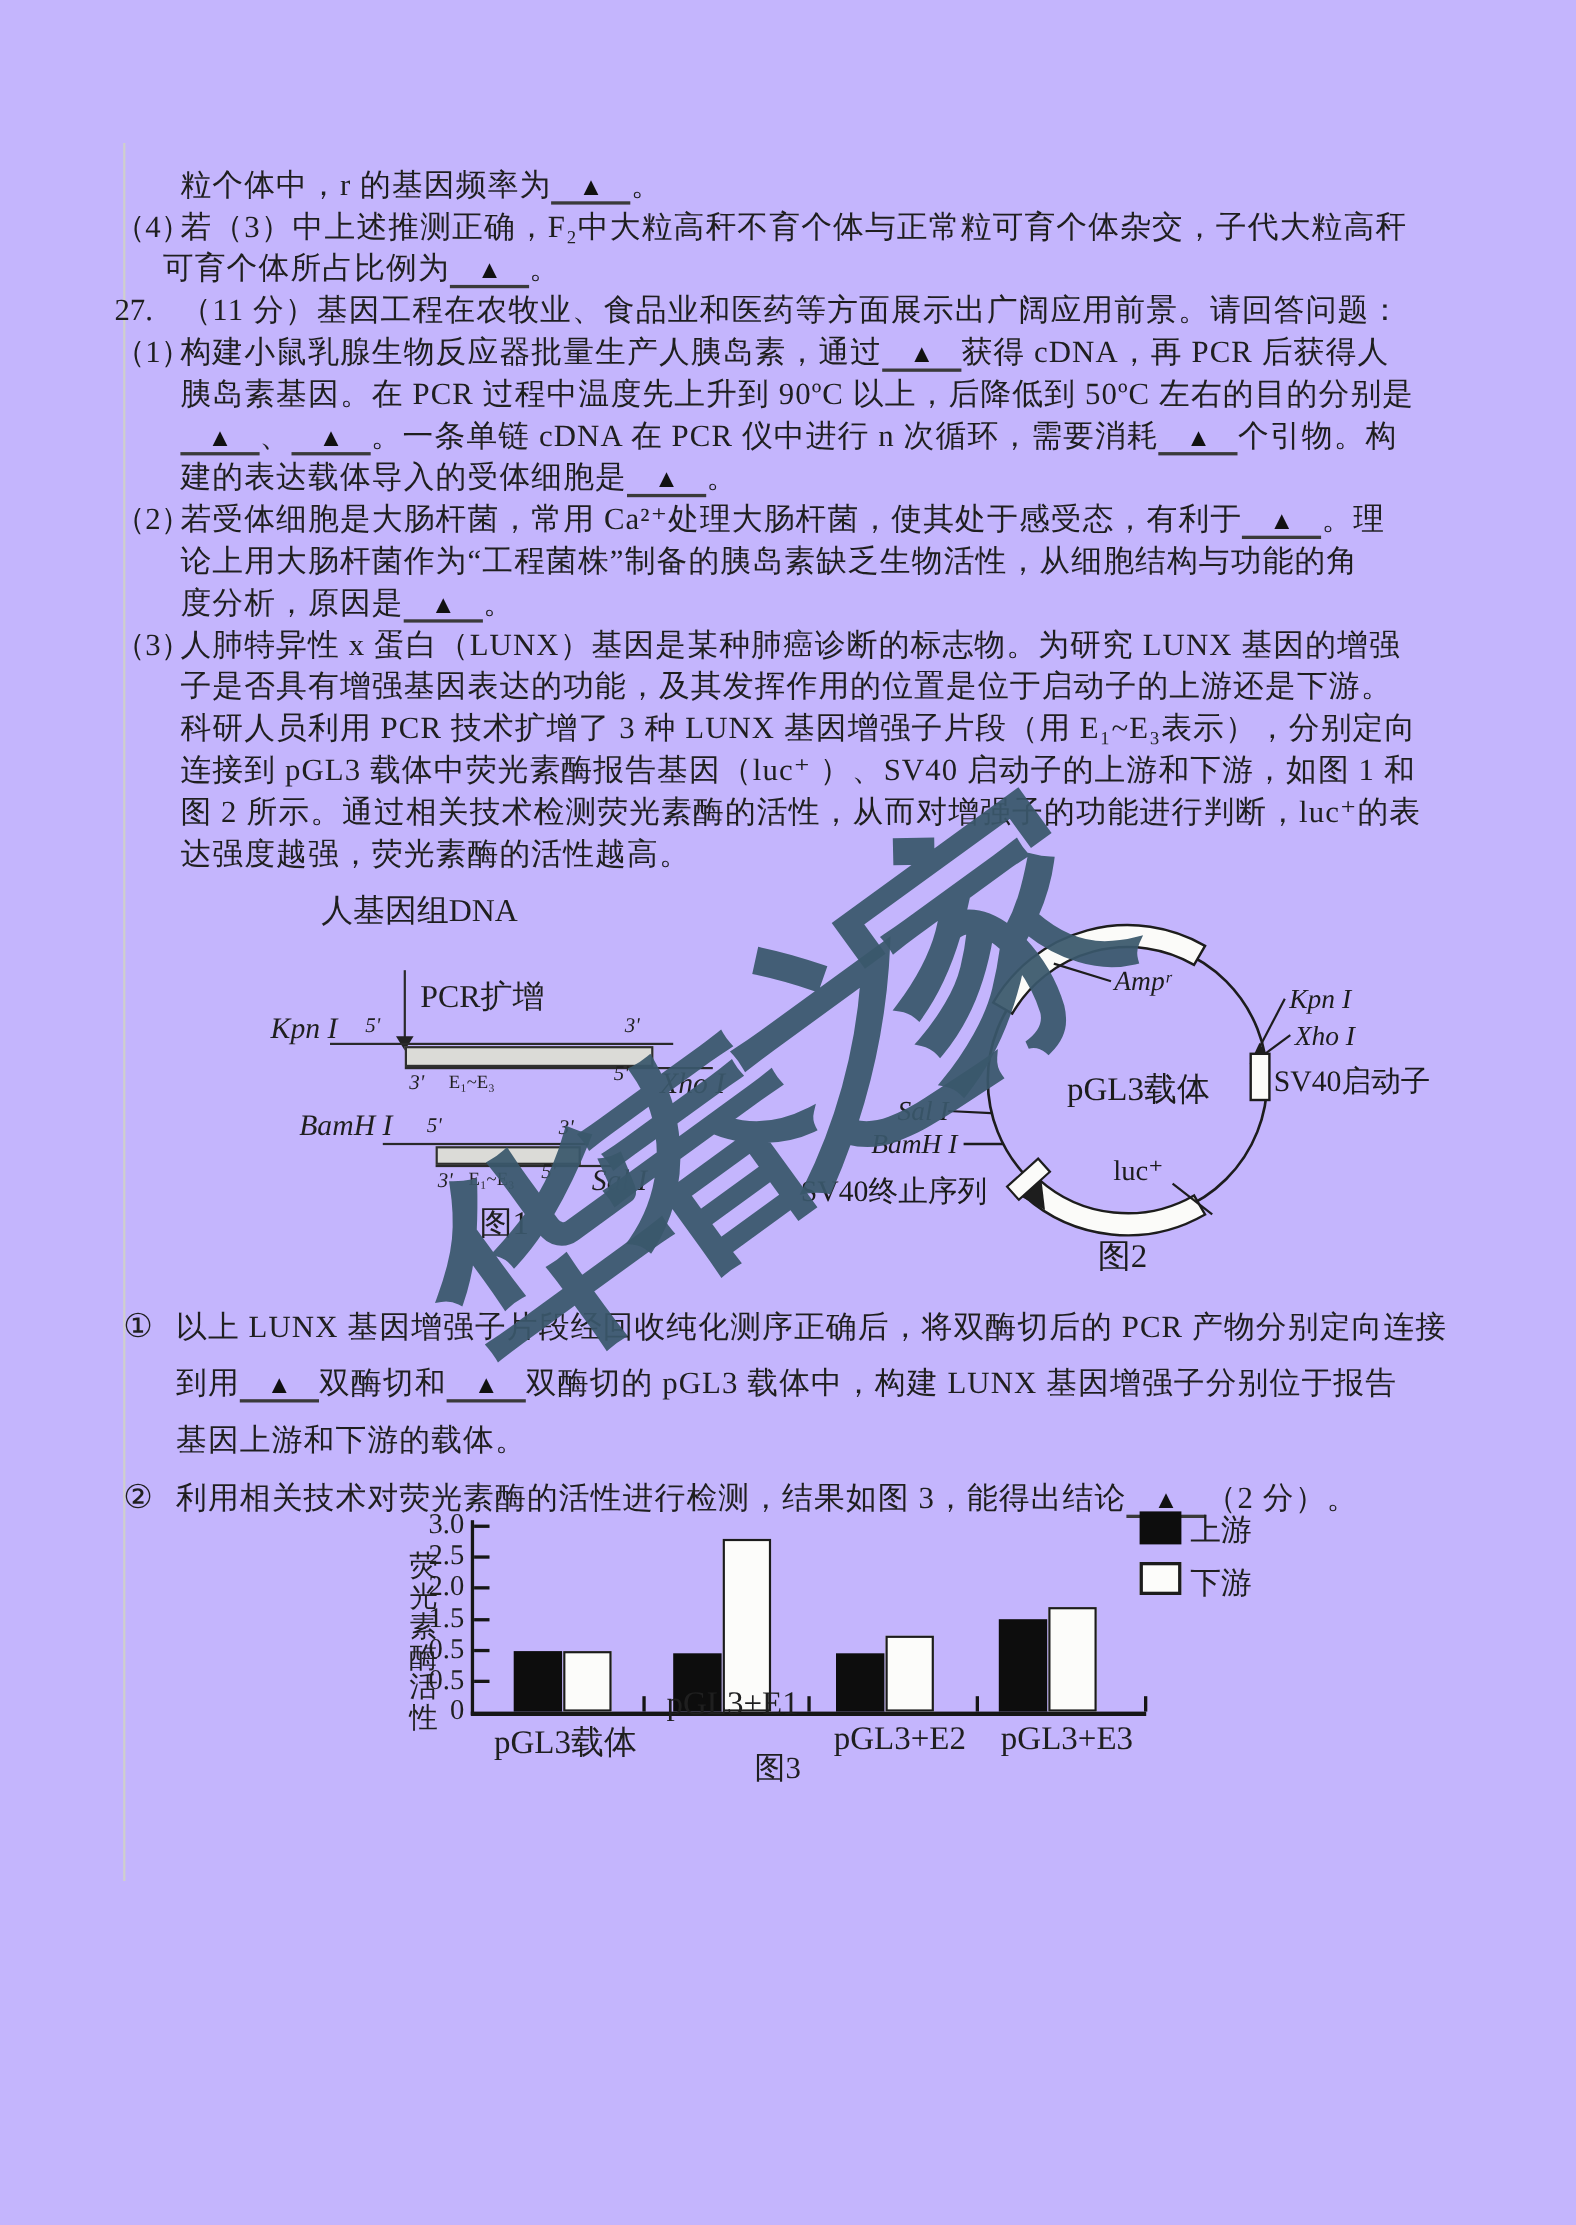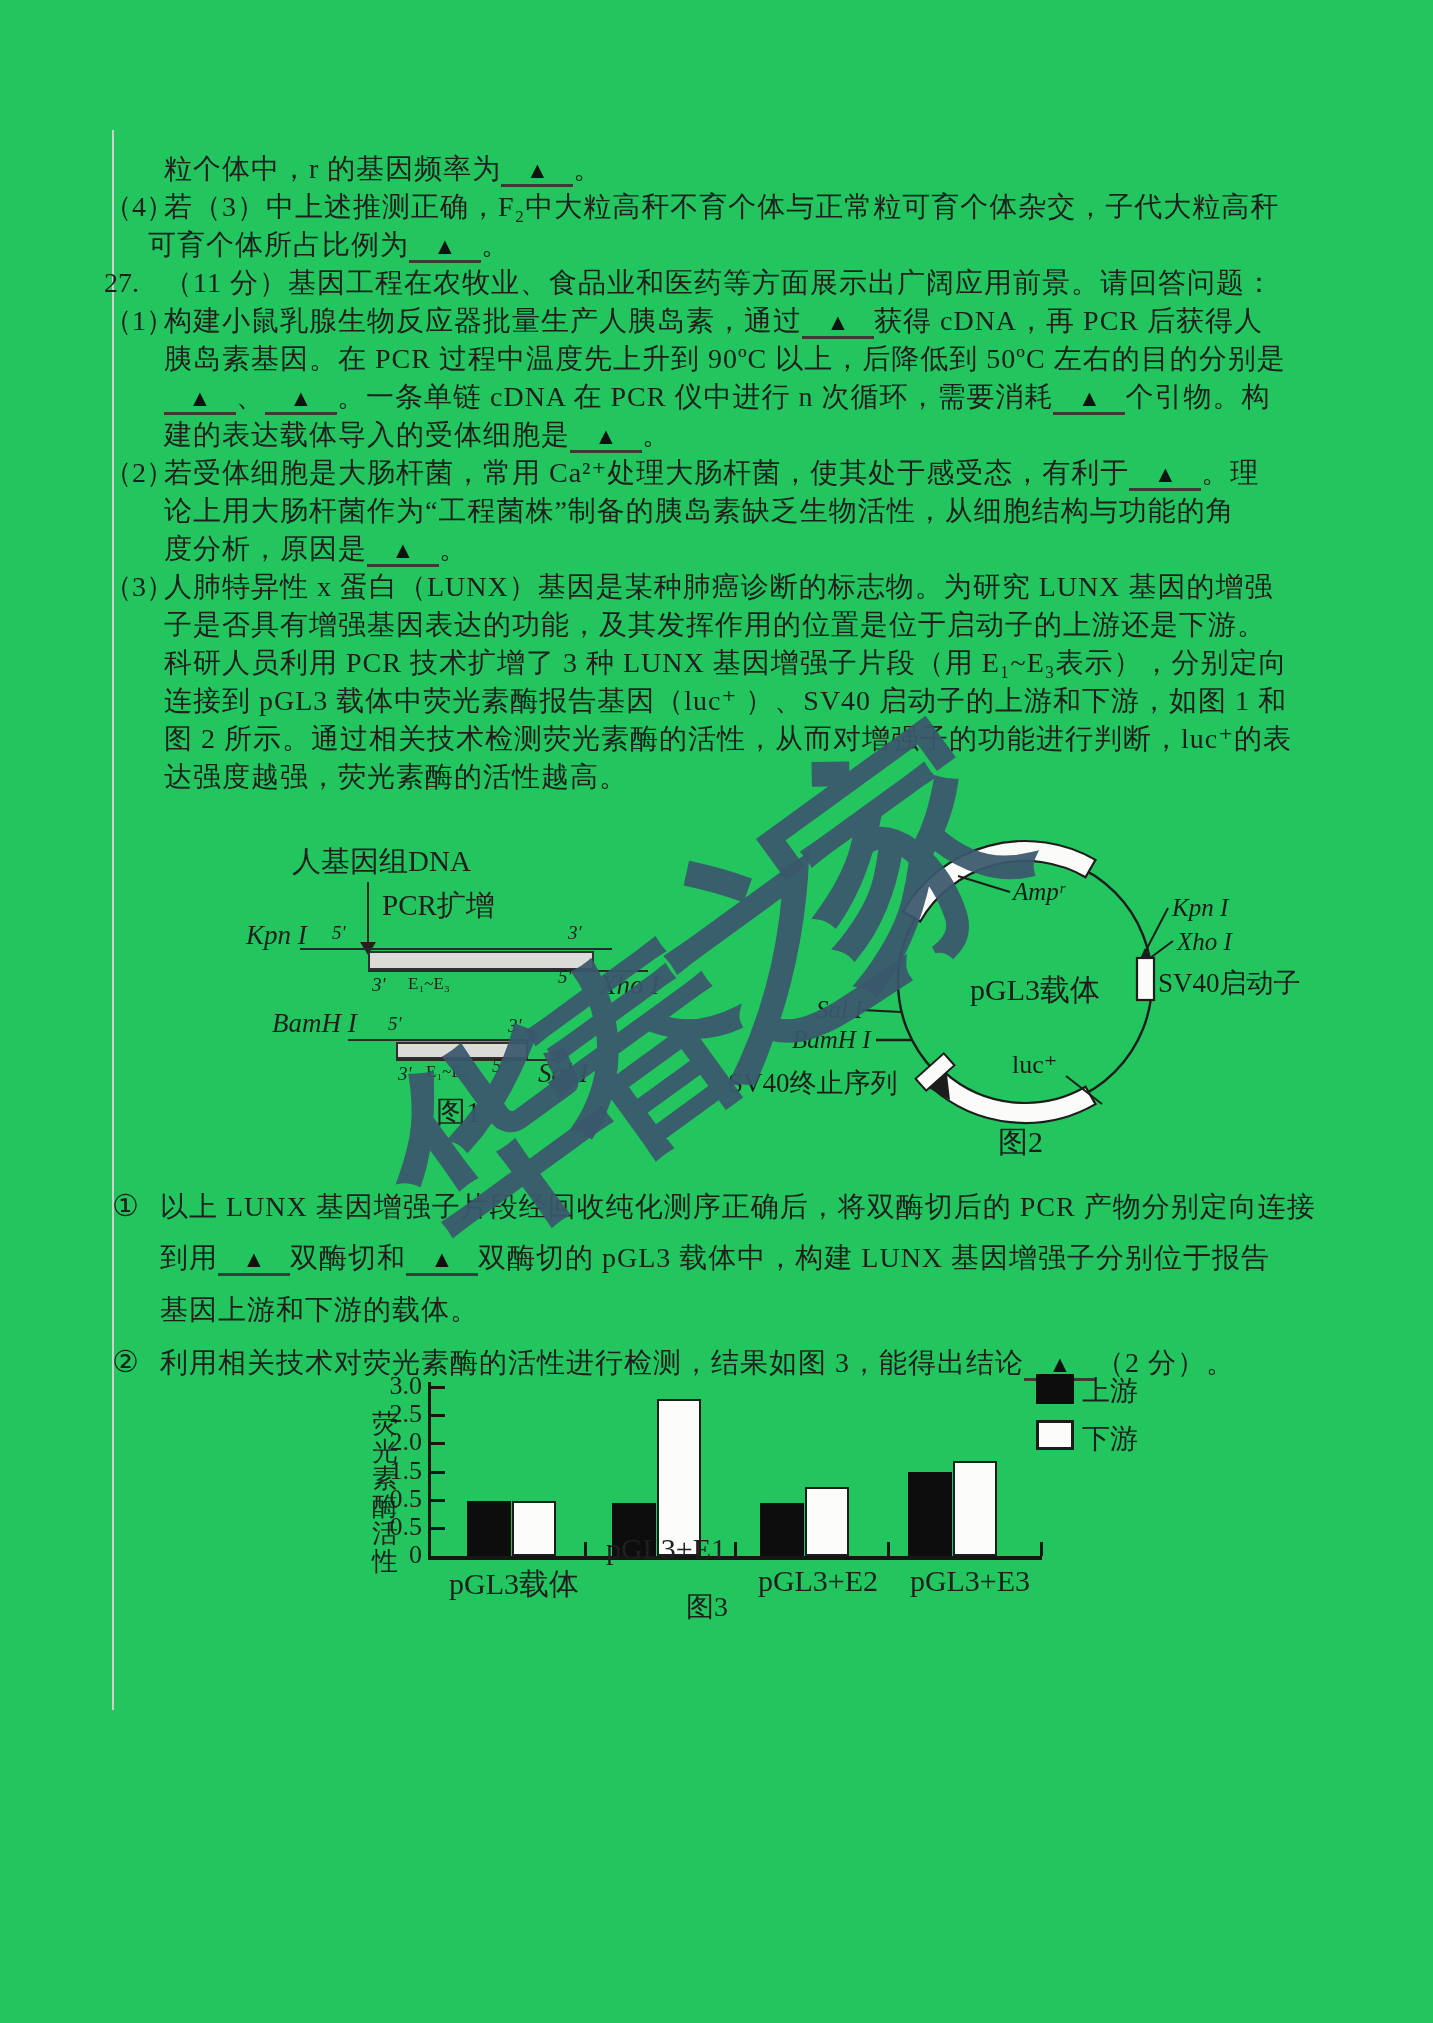--- a/index.html
+++ b/index.html
@@ -1,18 +1,18 @@
 <!DOCTYPE html>
 <html><head>
 <meta charset="utf-8">
 <style>
   html,body { margin:0; padding:0; background:#e8e8e6; }
   .page {
     position:relative; width:1433px; height:2023px; margin:0 auto;
-    background:#22c55e; overflow:hidden;
+    background:#c4b5fd; overflow:hidden;
     font-family:"Liberation Serif","DejaVu Serif",serif;
     color:#1f1f1f;
   }
   .scanline { position:absolute; width:2px; background:#cfcfcb; }
   
   .line { position:absolute; white-space:nowrap; font-size:28px; letter-spacing:1px; line-height:38px; }
   .line .marker { display:inline-block; width:60px; letter-spacing:0; }
   .blockb .line { line-height:44px; }
   .blockb .line .marker { width:48px; font-size:30px; }
   .blank {
@@ -77,21 +77,21 @@
       <div class="line" style="left: 104px; top: 758px;"><span class="marker"></span>达强度越强，荧光素酶的活性越高。</div>
     </div>
   <div id="blockB" class="blockb">
       <div class="line" style="left: 112px; top: 1184px;"><span class="marker">①</span>以上 LUNX 基因增强子片段经回收纯化测序正确后，将双酶切后的 PCR 产物分别定向连接</div>
       <div class="line" style="left: 112px; top: 1236px;"><span class="marker"></span>到用<span class="blank">▲</span>双酶切和<span class="blank">▲</span>双酶切的 pGL3 载体中，构建 LUNX 基因增强子分别位于报告</div>
       <div class="line" style="left: 112px; top: 1288px;"><span class="marker"></span>基因上游和下游的载体。</div>
       <div class="line" style="left: 112px; top: 1340px;"><span class="marker">②</span>利用相关技术对荧光素酶的活性进行检测，结果如图 3，能得出结论<span class="blank">▲</span>（2 分）。</div>
     </div>
 
   <div id="fig1">
-    <div class="f1-label" style="left:292px;top:842px">人基因组DNA</div>
+    <div class="f1-label" style="left:292px;top:808px">人基因组DNA</div>
     <div class="vline" style="left:367px;top:882px;height:62px"></div>
     <div class="arrow-down" style="left:360px;top:942px"></div>
     <div class="f1-label" style="left:382px;top:886px">PCR扩增</div>
 
     <div class="enz" style="left:246px;top:920px">Kpn I</div>
     <div class="hline" style="left:300px;top:948px;width:312px"></div>
     <div class="prime" style="left:332px;top:922px">5'</div>
     <div class="prime" style="left:568px;top:922px">3'</div>
     <div class="dnabox" style="left:368px;top:951px;width:226px"></div>
     <div class="hline" style="left:368px;top:970px;width:280px"></div>

